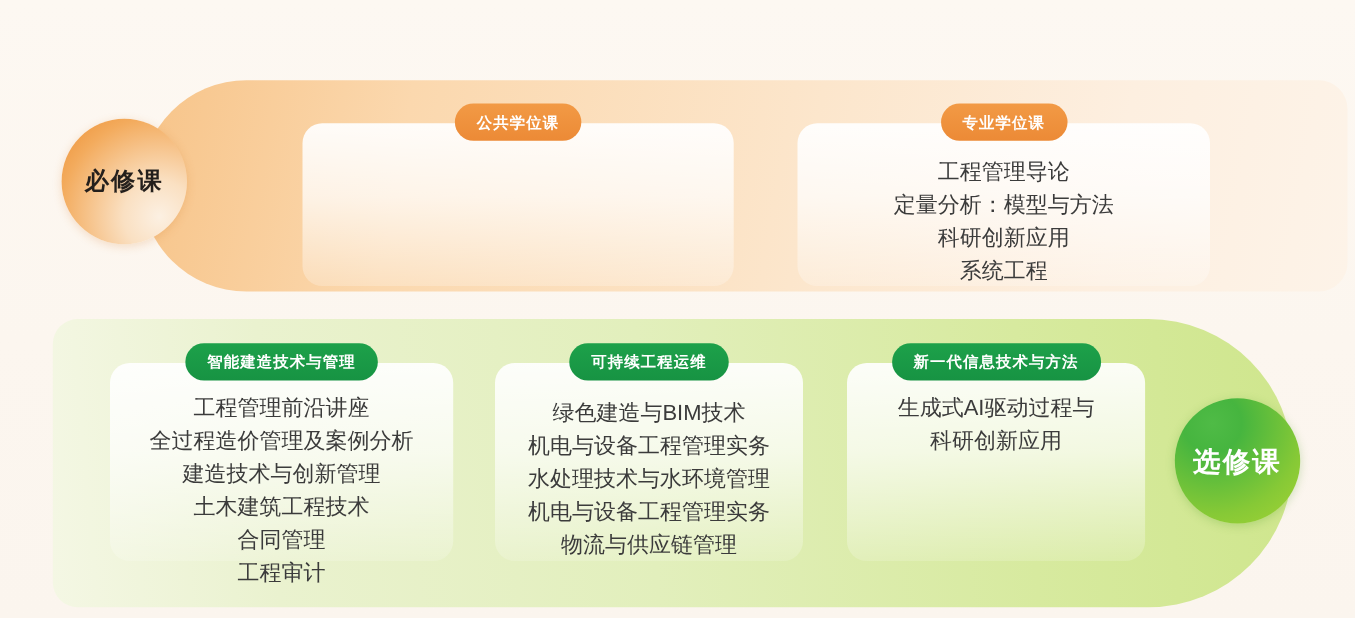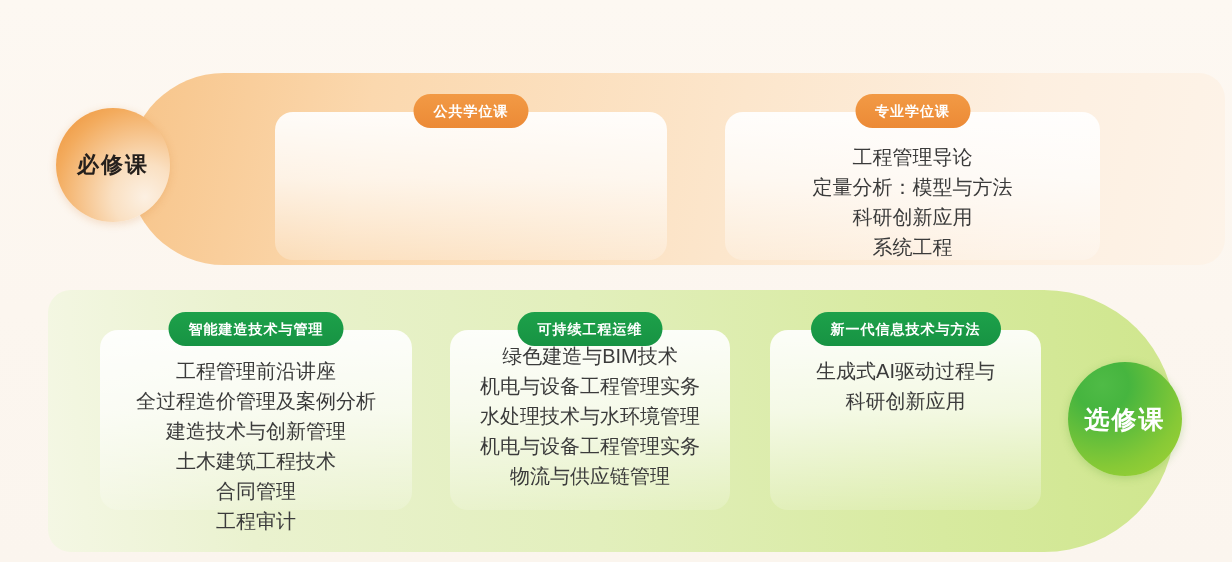--- a/index.html
+++ b/index.html
@@ -69,21 +69,21 @@
   
   #card-public   {left:275px;top:112px;width:392px;height:148px;}
   #card-pro      {left:725px;top:112px;width:375px;height:148px;}
   #card-smart    {left:100px;top:330px;width:312px;height:180px;}
   #card-sustain  {left:450px;top:330px;width:280px;height:180px;}
   #card-newgen   {left:770px;top:330px;width:271px;height:180px;}
 
   #card-public  .course-list{top:30px;}
   #card-pro     .course-list{top:30px;}
   #card-smart   .course-list{top:26px;}
-  #card-sustain .course-list{top:11px;}
+  #card-sustain .course-list{top:31px;}
   #card-newgen  .course-list{top:26px;}
 </style>
 </head>
 <body>
 
 <div id="stage">
 
   <div class="band-required"></div>
   <div class="band-elective"></div>
 

